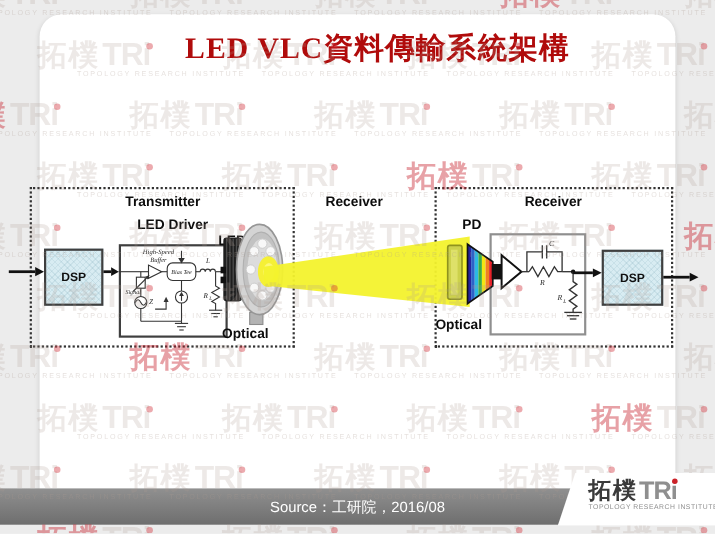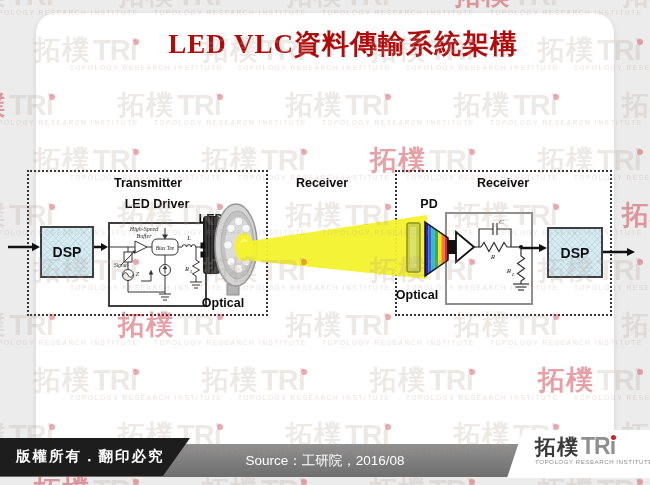--- a/index.html
+++ b/index.html
@@ -13,21 +13,21 @@
          font-family:"Liberation Serif",serif;font-weight:bold;font-size:27px;
          letter-spacing:1px;color:#b00b0b;}
   
   .dashed-box{position:absolute;border:2px dotted #333;background:transparent;z-index:3;box-sizing:border-box;}
   #tx-box{left:27px;top:170px;width:241px;height:146px;}
   #rx-box{left:395px;top:170px;width:217px;height:146px;}
   .solid-box{position:absolute;box-sizing:border-box;z-index:3;}
   .dsp-box{border:2px solid #3f3f3f;background:#d8ecf2;
      background-image:repeating-linear-gradient(45deg,rgba(120,165,180,.16) 0 1px,transparent 1px 4px),
                       repeating-linear-gradient(-45deg,rgba(120,165,180,.16) 0 1px,transparent 1px 4px);
-     display:flex;align-items:center;justify-content:center;font-weight:bold;font-size:14px;color:#101010;}
+     display:flex;align-items:center;justify-content:center;font-weight:bold;font-size:11px;color:#101010;}
   #tx-dsp{left:40px;top:226px;width:54px;height:52px;}
   #rx-dsp{left:547px;top:227px;width:56px;height:51px;}
   #driver-box{left:108px;top:222px;width:99px;height:85px;border:2px solid #3f3f3f;background:#fff;}
   #rxc-box{left:445px;top:212px;width:88px;height:93px;border:2px solid #8f8f8f;background:#fff;}
   
   .dlabel{position:absolute;z-index:4;font-weight:bold;font-size:12.5px;color:#0d0d0d;text-align:center;}
   #lbl-transmitter{left:88px;top:176px;width:120px;text-align:center;}
   #lbl-channel{left:272px;top:176px;width:100px;}
   #lbl-receiver{left:443px;top:176px;width:120px;}
   #lbl-driver{left:107px;top:197px;width:100px;}
@@ -430,23 +430,20 @@
         <span class="wm-latin">TRi<span class="wm-dot"></span></span>
       </div>
       <div class="wm" style="left: 538px; top: 477px;">
         <span class="wm-cjk">拓樸</span>
         <span class="wm-latin">TRi<span class="wm-dot"></span></span>
       </div>
     </div>
 
   <div id="bar-gray"></div>
   <div id="source-line">Source：工研院，2016/08</div>
-  <div id="tab-black">
-    <div id="copyright">版權所有．翻印必究</div>
-  </div>
   <div id="tab-white">
     <div id="logo">
       <span class="logo-cjk">拓樸</span>
       <span class="logo-latin"><span>TRi</span><span class="logo-dot"></span></span>
       <span class="logo-cap">TOPOLOGY RESEARCH INSTITUTE</span>
     </div>
   </div>
 </div>
 
 </body></html>

